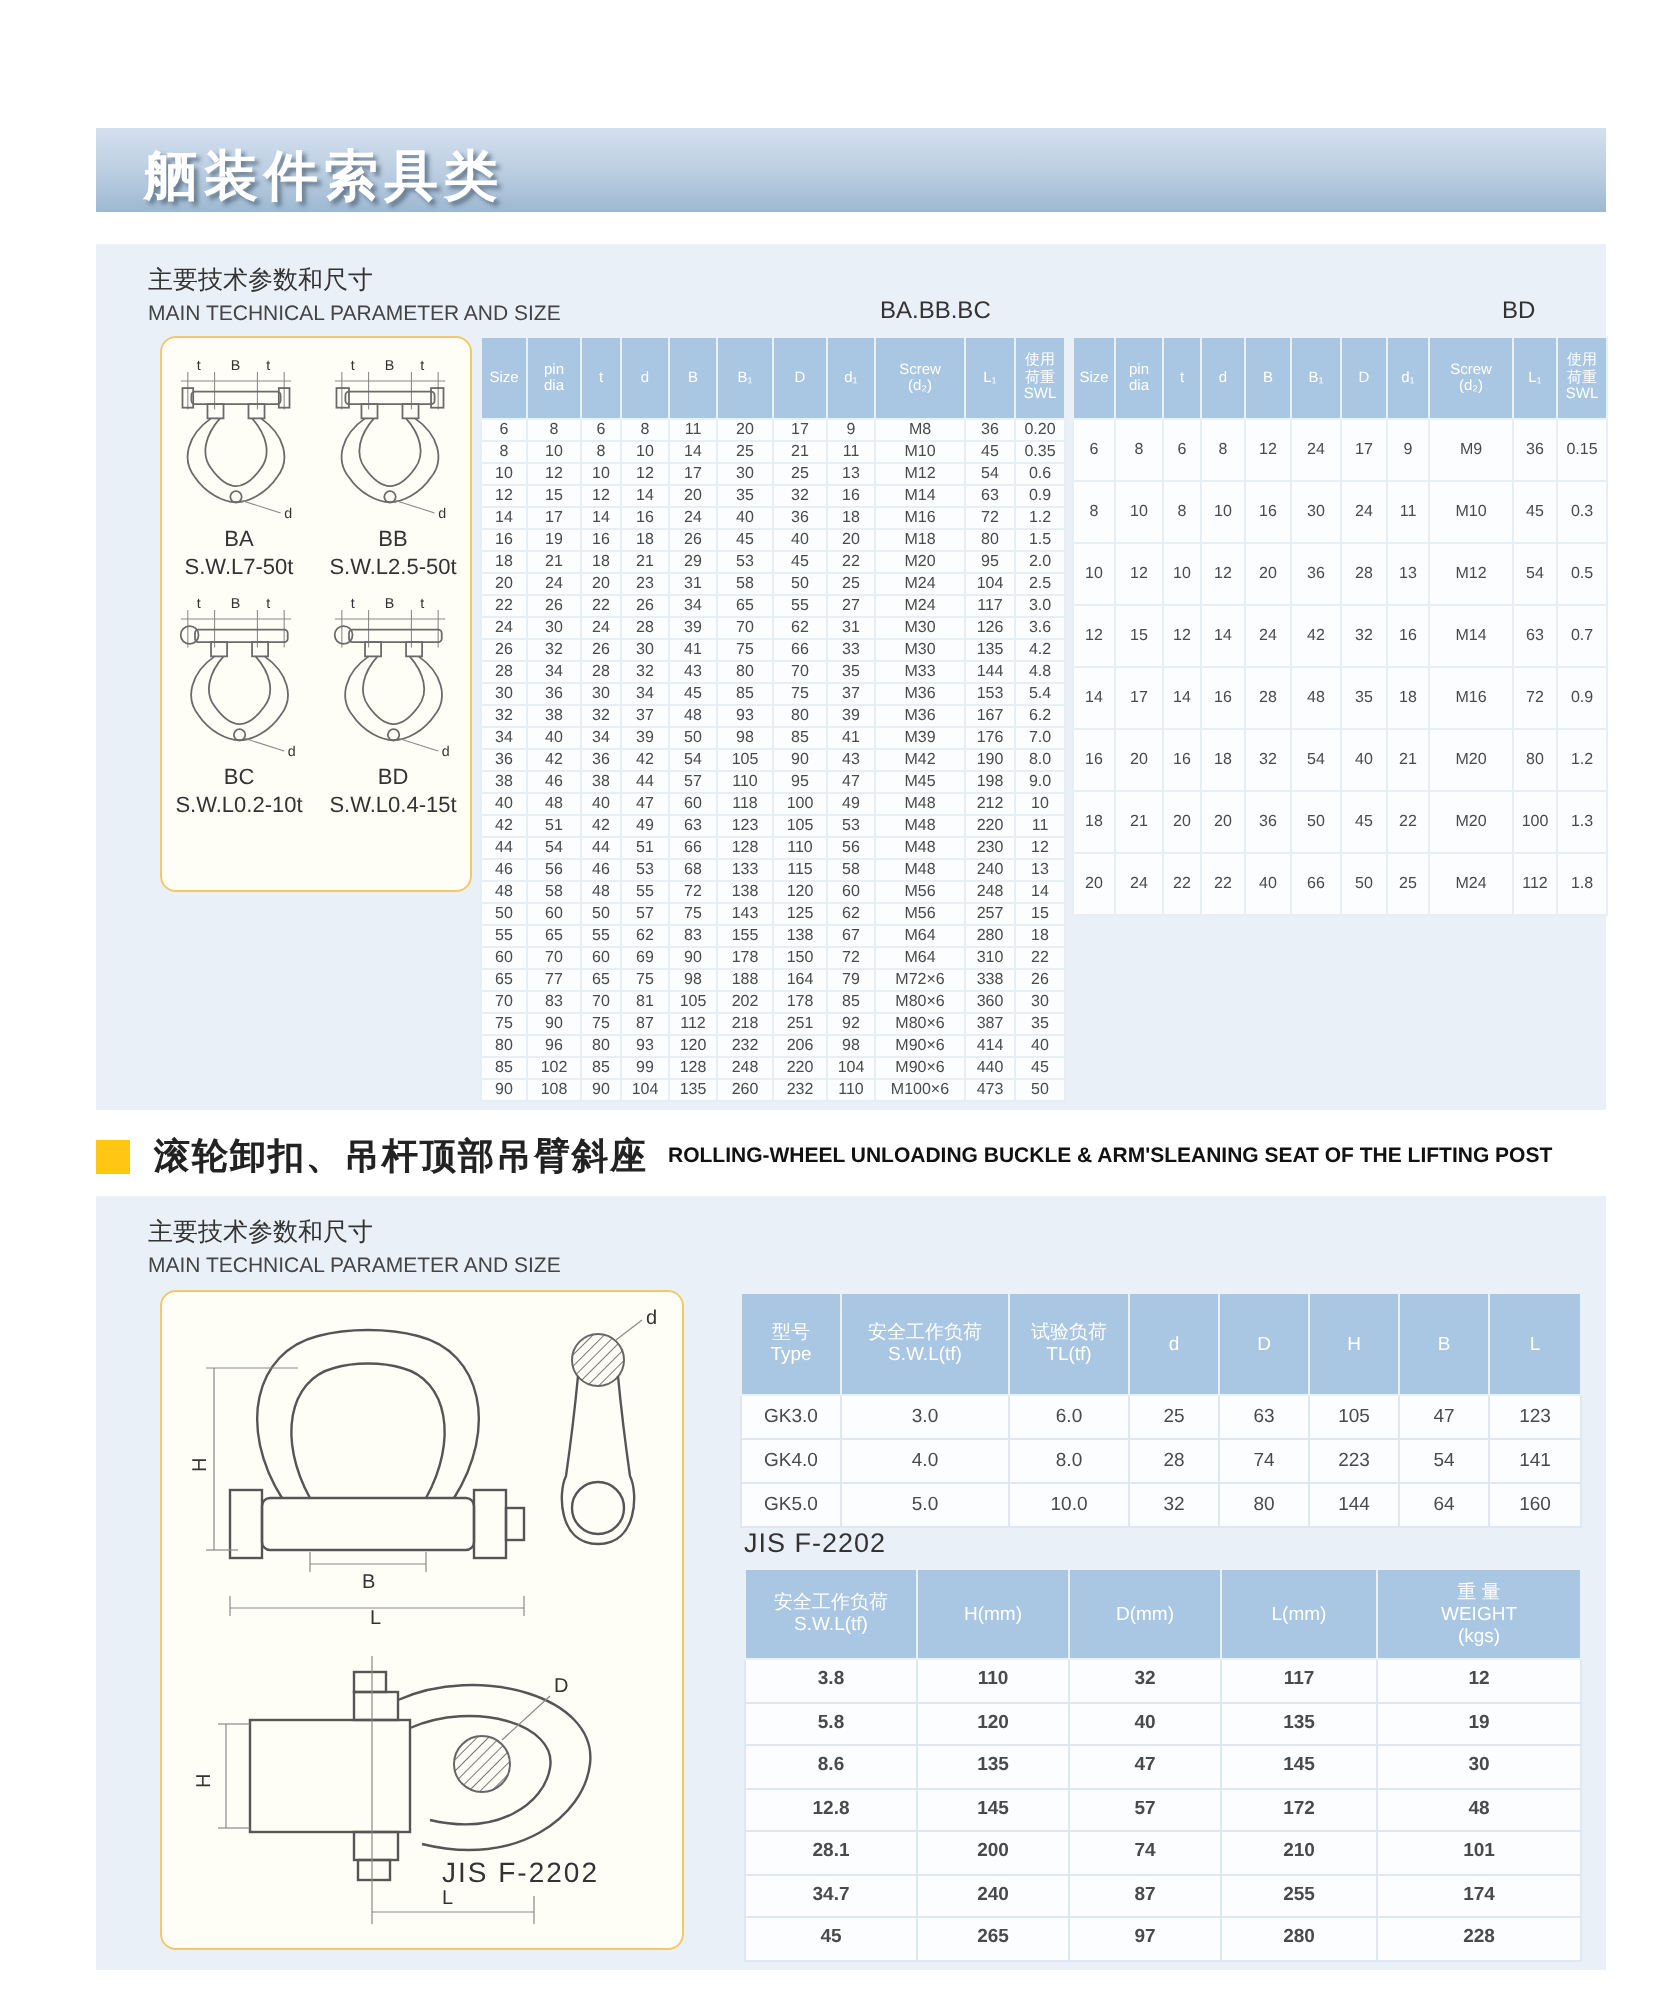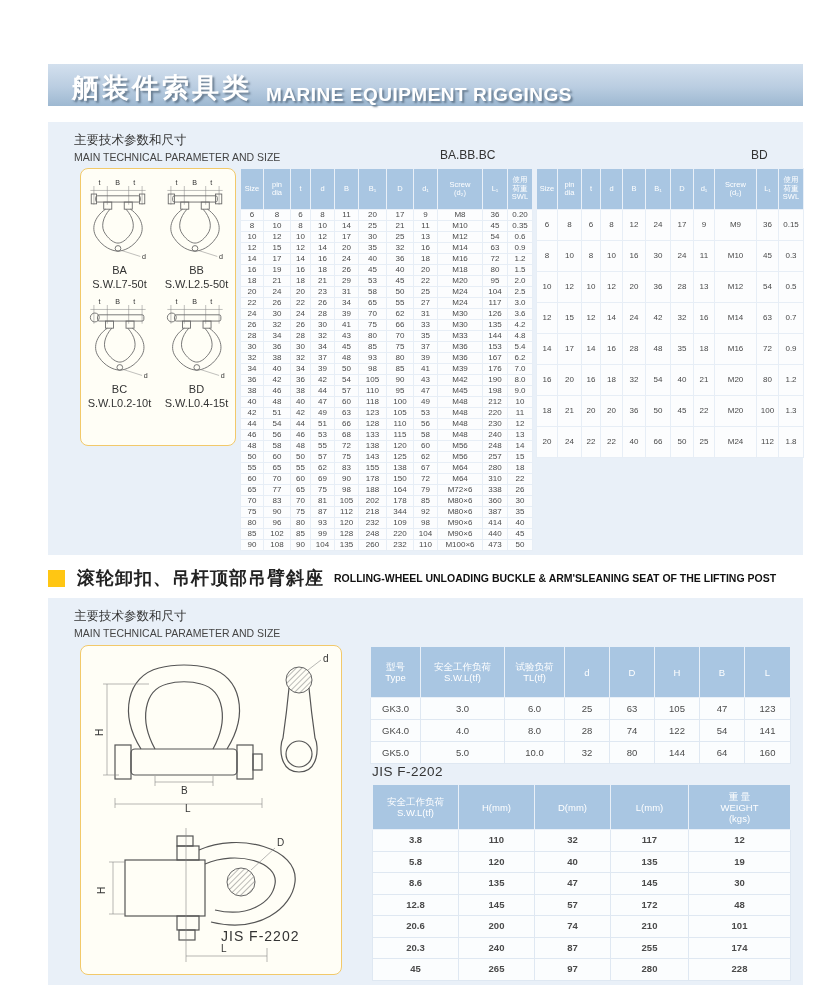--- a/index.html
+++ b/index.html
@@ -62,21 +62,20 @@
   .t4 td{height:20.5px;line-height:20.5px;font-weight:bold;}
   .jis-title{position:absolute;font-size:13.5px;color:#333;letter-spacing:.5px;}
 </style>
 </head>
 <body>
 
 <div class="page">
 
   <div class="titlebar">
     <span class="zh">舾装件索具类</span>
-    <span class="en">MARINE EQUIPMENT RIGGINGS</span>
   </div>
 
   <div class="sechead" style="top:93px;margin-top:35px;">
     <span class="bullet"></span>
     <span class="zh">日式弓形卸扣</span>
     <span class="en">JAPAN STYLED ARCHED  UNLOADING BUCKLE</span>
   </div>
 
   <div class="panel" style="top:122px;height:433px;">
     <div class="param">
@@ -575,34 +574,34 @@
             <td>360</td>
             <td>30</td>
           </tr>
           <tr>
             <td>75</td>
             <td>90</td>
             <td>75</td>
             <td>87</td>
             <td>112</td>
             <td>218</td>
-            <td>344</td>
+            <td>251</td>
             <td>92</td>
             <td>M80×6</td>
             <td>387</td>
             <td>35</td>
           </tr>
           <tr>
             <td>80</td>
             <td>96</td>
             <td>80</td>
             <td>93</td>
             <td>120</td>
             <td>232</td>
-            <td>109</td>
+            <td>206</td>
             <td>98</td>
             <td>M90×6</td>
             <td>414</td>
             <td>40</td>
           </tr>
           <tr>
             <td>85</td>
             <td>102</td>
             <td>85</td>
             <td>99</td>
@@ -881,21 +880,21 @@
             <td>105</td>
             <td>47</td>
             <td>123</td>
           </tr>
           <tr>
             <td>GK4.0</td>
             <td>4.0</td>
             <td>8.0</td>
             <td>28</td>
             <td>74</td>
-            <td>122</td>
+            <td>223</td>
             <td>54</td>
             <td>141</td>
           </tr>
           <tr>
             <td>GK5.0</td>
             <td>5.0</td>
             <td>10.0</td>
             <td>32</td>
             <td>80</td>
             <td>144</td>
@@ -949,28 +948,28 @@
             <td>30</td>
           </tr>
           <tr>
             <td>12.8</td>
             <td>145</td>
             <td>57</td>
             <td>172</td>
             <td>48</td>
           </tr>
           <tr>
-            <td>20.6</td>
+            <td>28.1</td>
             <td>200</td>
             <td>74</td>
             <td>210</td>
             <td>101</td>
           </tr>
           <tr>
-            <td>20.3</td>
+            <td>34.7</td>
             <td>240</td>
             <td>87</td>
             <td>255</td>
             <td>174</td>
           </tr>
           <tr>
             <td>45</td>
             <td>265</td>
             <td>97</td>
             <td>280</td>

